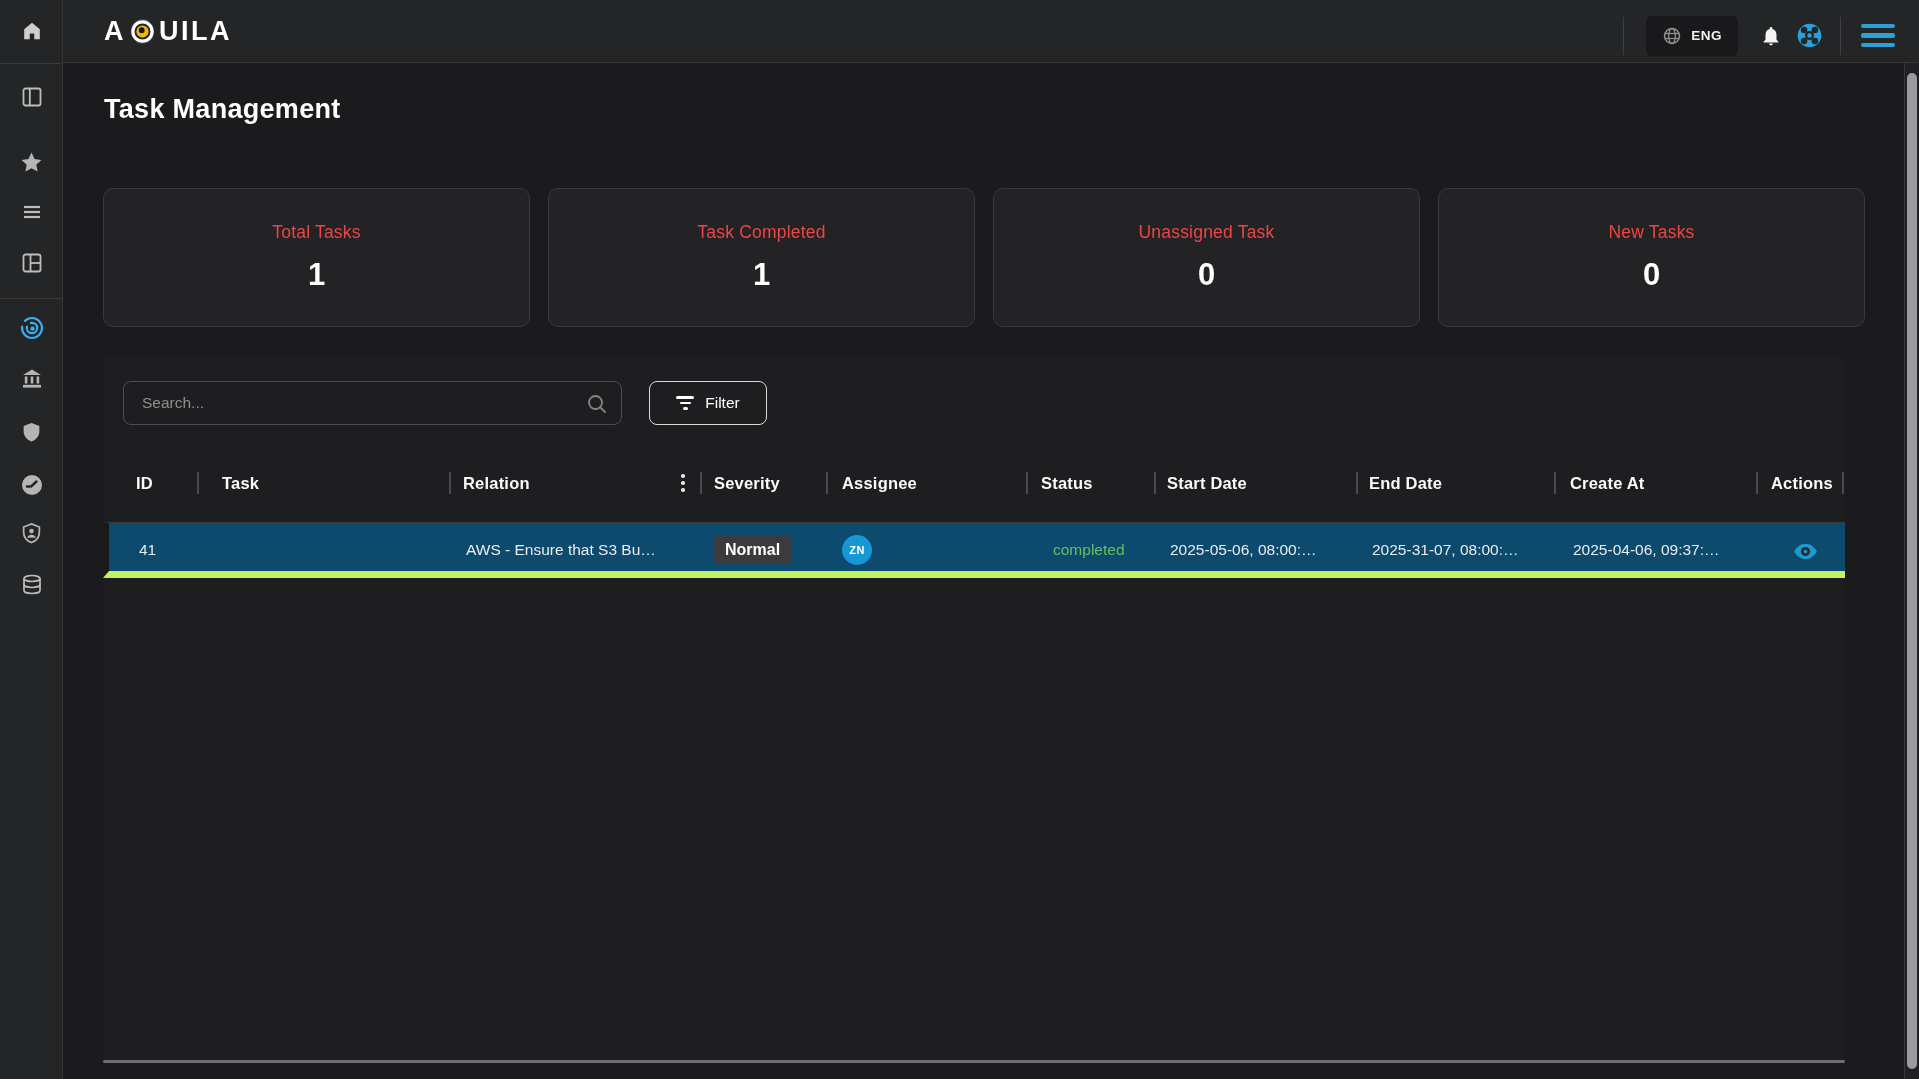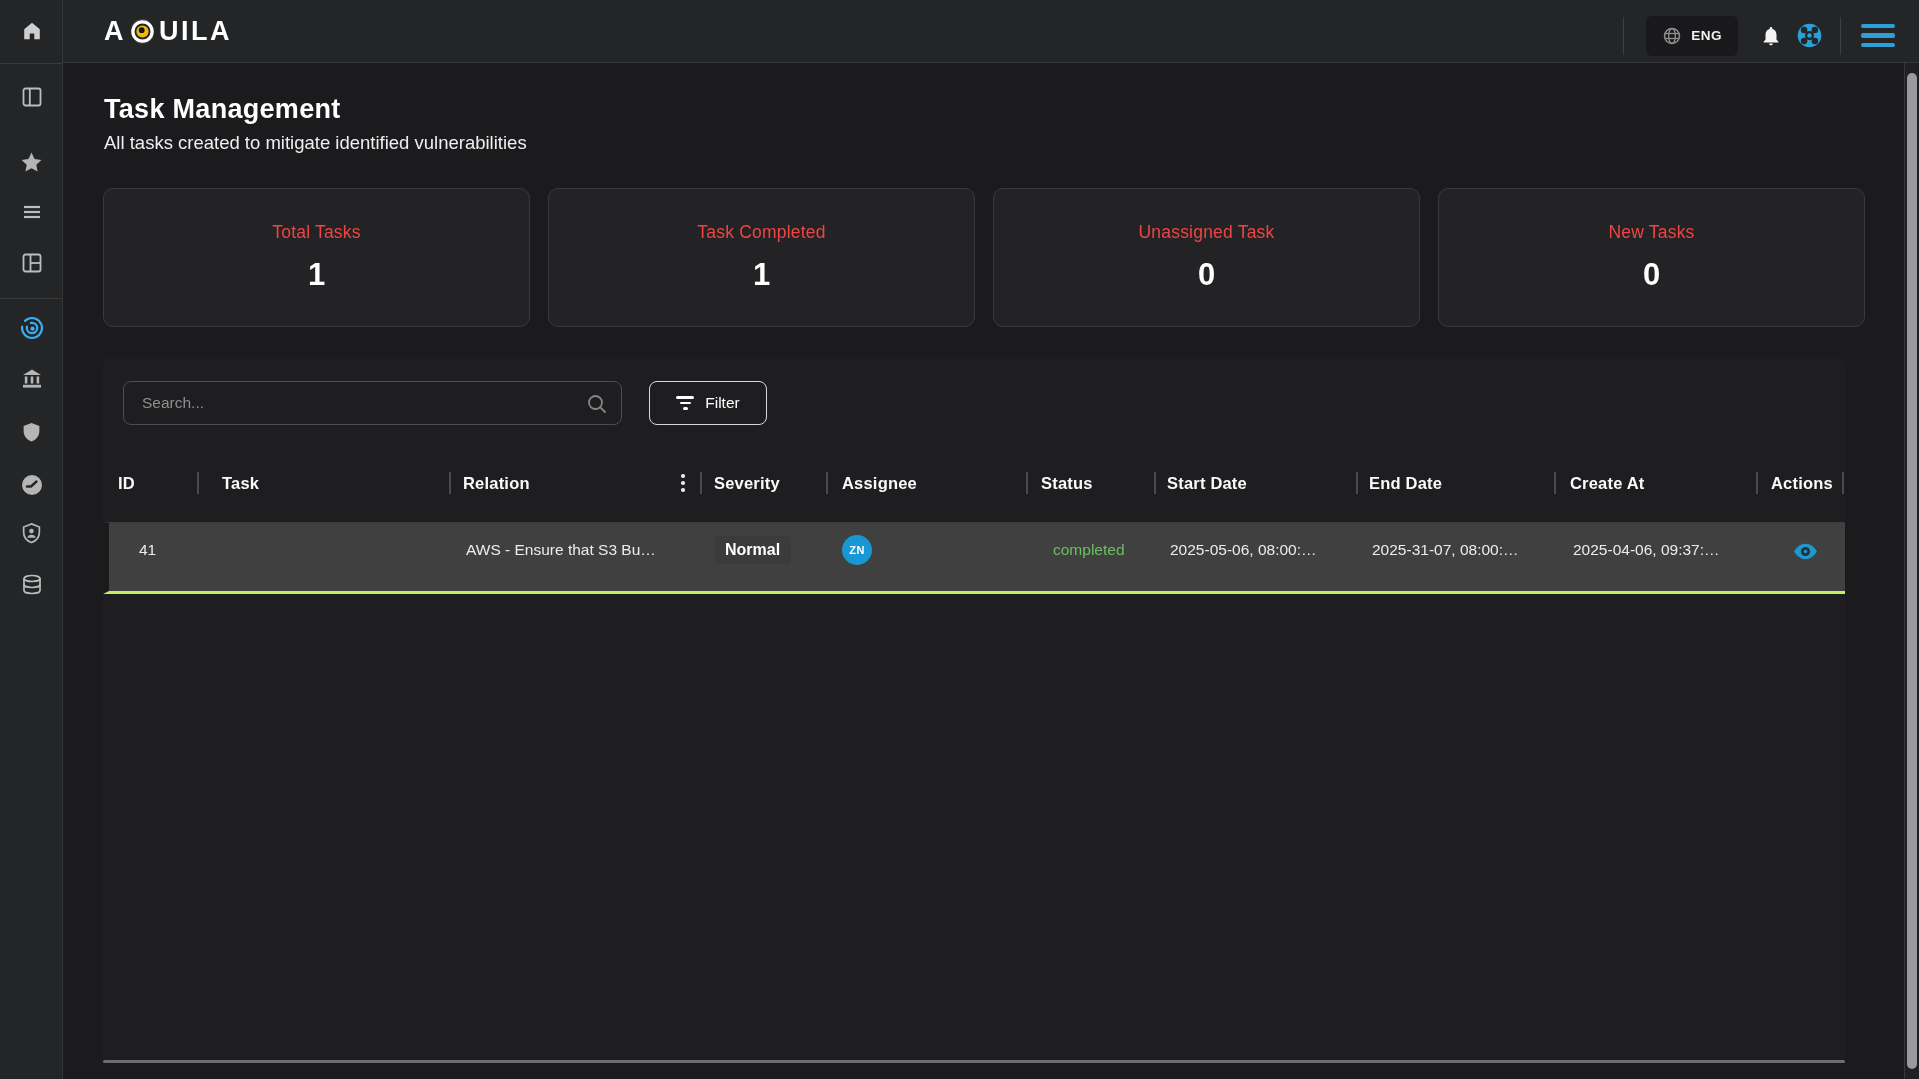--- a/index.html
+++ b/index.html
@@ -48,21 +48,21 @@
   .filter-btn .flt i:nth-child(1){ width:18px; }
   .filter-btn .flt i:nth-child(2){ width:11px; }
   .filter-btn .flt i:nth-child(3){ width:4.5px; }
   .filter-btn span { color:#ffffff; font-size:15.5px; }
 
   .hdr-cell { position:absolute; top:456px; height:54px; display:flex; align-items:center; color:#fafafa; font-size:16.5px; font-weight:700; letter-spacing:.2px; }
   .col-divider { position:absolute; top:472px; width:2px; height:22px; background:#4a4a4c; }
   .kebab { position:absolute; left:676px; top:470px; width:14px; height:26px; display:flex; flex-direction:column; align-items:center; justify-content:center; gap:3.5px; cursor:pointer; }
   .kebab i { width:3.5px; height:3.5px; border-radius:50%; background:#e8e8e8; }
 
-  .trow { position:absolute; left:103px; top:522px; width:1742px; height:72px; background:#404040; border-left:6px solid #1a1a1a; border-top:1px solid #3a3a3c; border-bottom:3px solid #bef264; cursor:pointer; }
+  .trow { position:absolute; left:103px; top:522px; width:1742px; height:56px; background:#0c4a6e; border-left:6px solid #1a1a1a; border-top:1px solid #3a3a3c; border-bottom:7px solid #bef264; cursor:pointer; }
   .cell { position:absolute; top:0; height:54px; display:flex; align-items:center; color:#ececec; font-size:15.5px; }
   .badge { background:#3b3b3d; border-radius:4px; padding:5px 11px; color:#ffffff; font-weight:700; font-size:16px; }
   .avatar { width:30px; height:30px; border-radius:50%; background:#1798d4; color:#ffffff; font-size:11px; font-weight:700; display:flex; align-items:center; justify-content:center; letter-spacing:.3px; }
   .status-completed { color:#6dbd63; }
   .eye-btn { position:absolute; top:14px; display:flex; align-items:center; justify-content:center; width:28px; height:28px; cursor:pointer; }
 
   .h-scroll { position:absolute; left:103px; top:1060px; width:1742px; height:3px; border-radius:2px; background:#6e6e70; }
 
   .v-track { position:absolute; right:0; top:63px; width:15px; height:1016px; background:#202022; border-left:1px solid #38383a; z-index:7; }
   .v-thumb { position:absolute; left:2px; top:10px; width:10px; height:996px; border-radius:5px; background:#9b9b9d; }
@@ -194,21 +194,20 @@
     <div class="side-item" style="top:563px;">
       <svg width="24" height="24" viewBox="0 0 24 24">
         <ellipse cx="12" cy="5.5" rx="8" ry="3" stroke="#bdbdbd" stroke-width="1.7" fill="none"></ellipse>
         <path d="M4 5.5v6c0 1.66 3.58 3 8 3s8-1.34 8-3v-6" stroke="#bdbdbd" stroke-width="1.7" fill="none"></path>
         <path d="M4 11.5v6c0 1.66 3.58 3 8 3s8-1.34 8-3v-6" stroke="#bdbdbd" stroke-width="1.7" fill="none"></path>
       </svg>
     </div>
   </div>
 
   <div class="page-title">Task Management</div>
-  <div class="page-subtitle">All tasks created to mitigate identified vulnerabilities</div>
 
   <div class="card" style="left:103px;">
     <div class="lbl">Total Tasks</div>
     <div class="val">1</div>
   </div>
   <div class="card" style="left:548px;">
     <div class="lbl">Task Completed</div>
     <div class="val">1</div>
   </div>
   <div class="card" style="left:993px;">
@@ -232,21 +231,21 @@
 
   <div class="filter-btn">
     <span class="flt">
         <i></i>
         <i></i>
         <i></i>
       </span>
     <span>Filter</span>
   </div>
 
-  <div class="hdr-cell" style="left:118px;">ID</div>
+  <div class="hdr-cell" style="left:136px;">ID</div>
   <div class="hdr-cell" style="left:210px;margin-left:12px;">Task</div>
   <div class="hdr-cell" style="left:463px;">Relation</div>
   <div class="hdr-cell" style="left:714px;">Severity</div>
   <div class="hdr-cell" style="left:842px;">Assignee</div>
   <div class="hdr-cell" style="left:1041px;">Status</div>
   <div class="hdr-cell" style="left:1167px;">Start Date</div>
   <div class="hdr-cell" style="left:1369px;">End Date</div>
   <div class="hdr-cell" style="left:1570px;text-align:center;">Create At</div>
   <div class="hdr-cell" style="left:1771px;">Actions</div>
 

